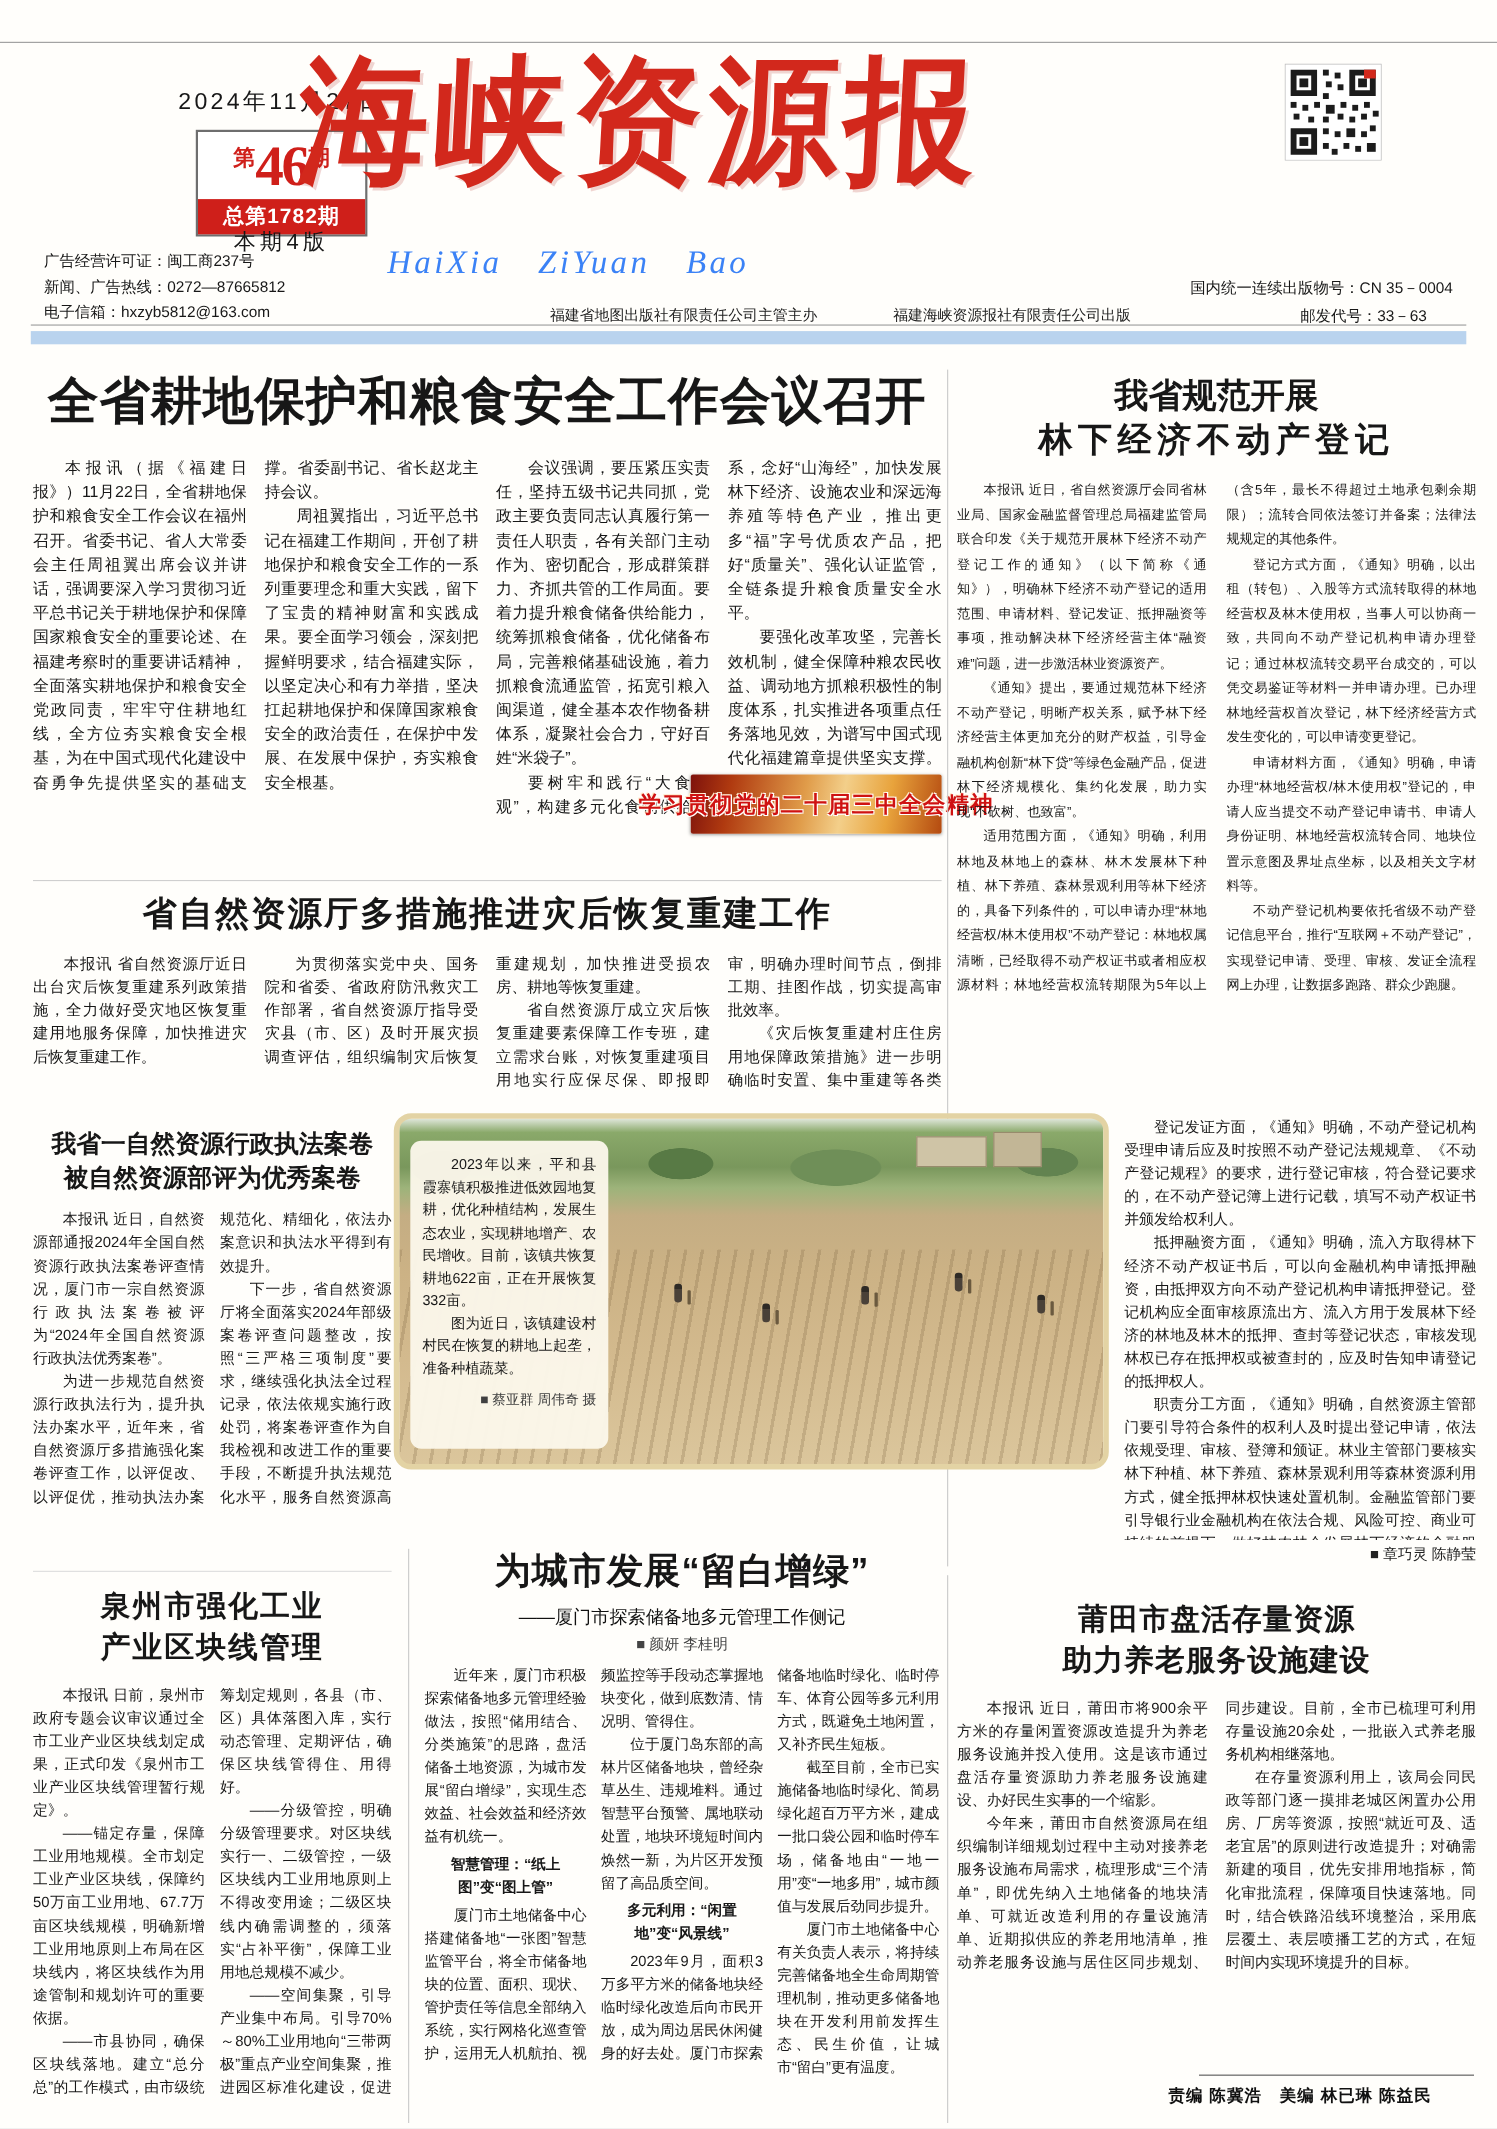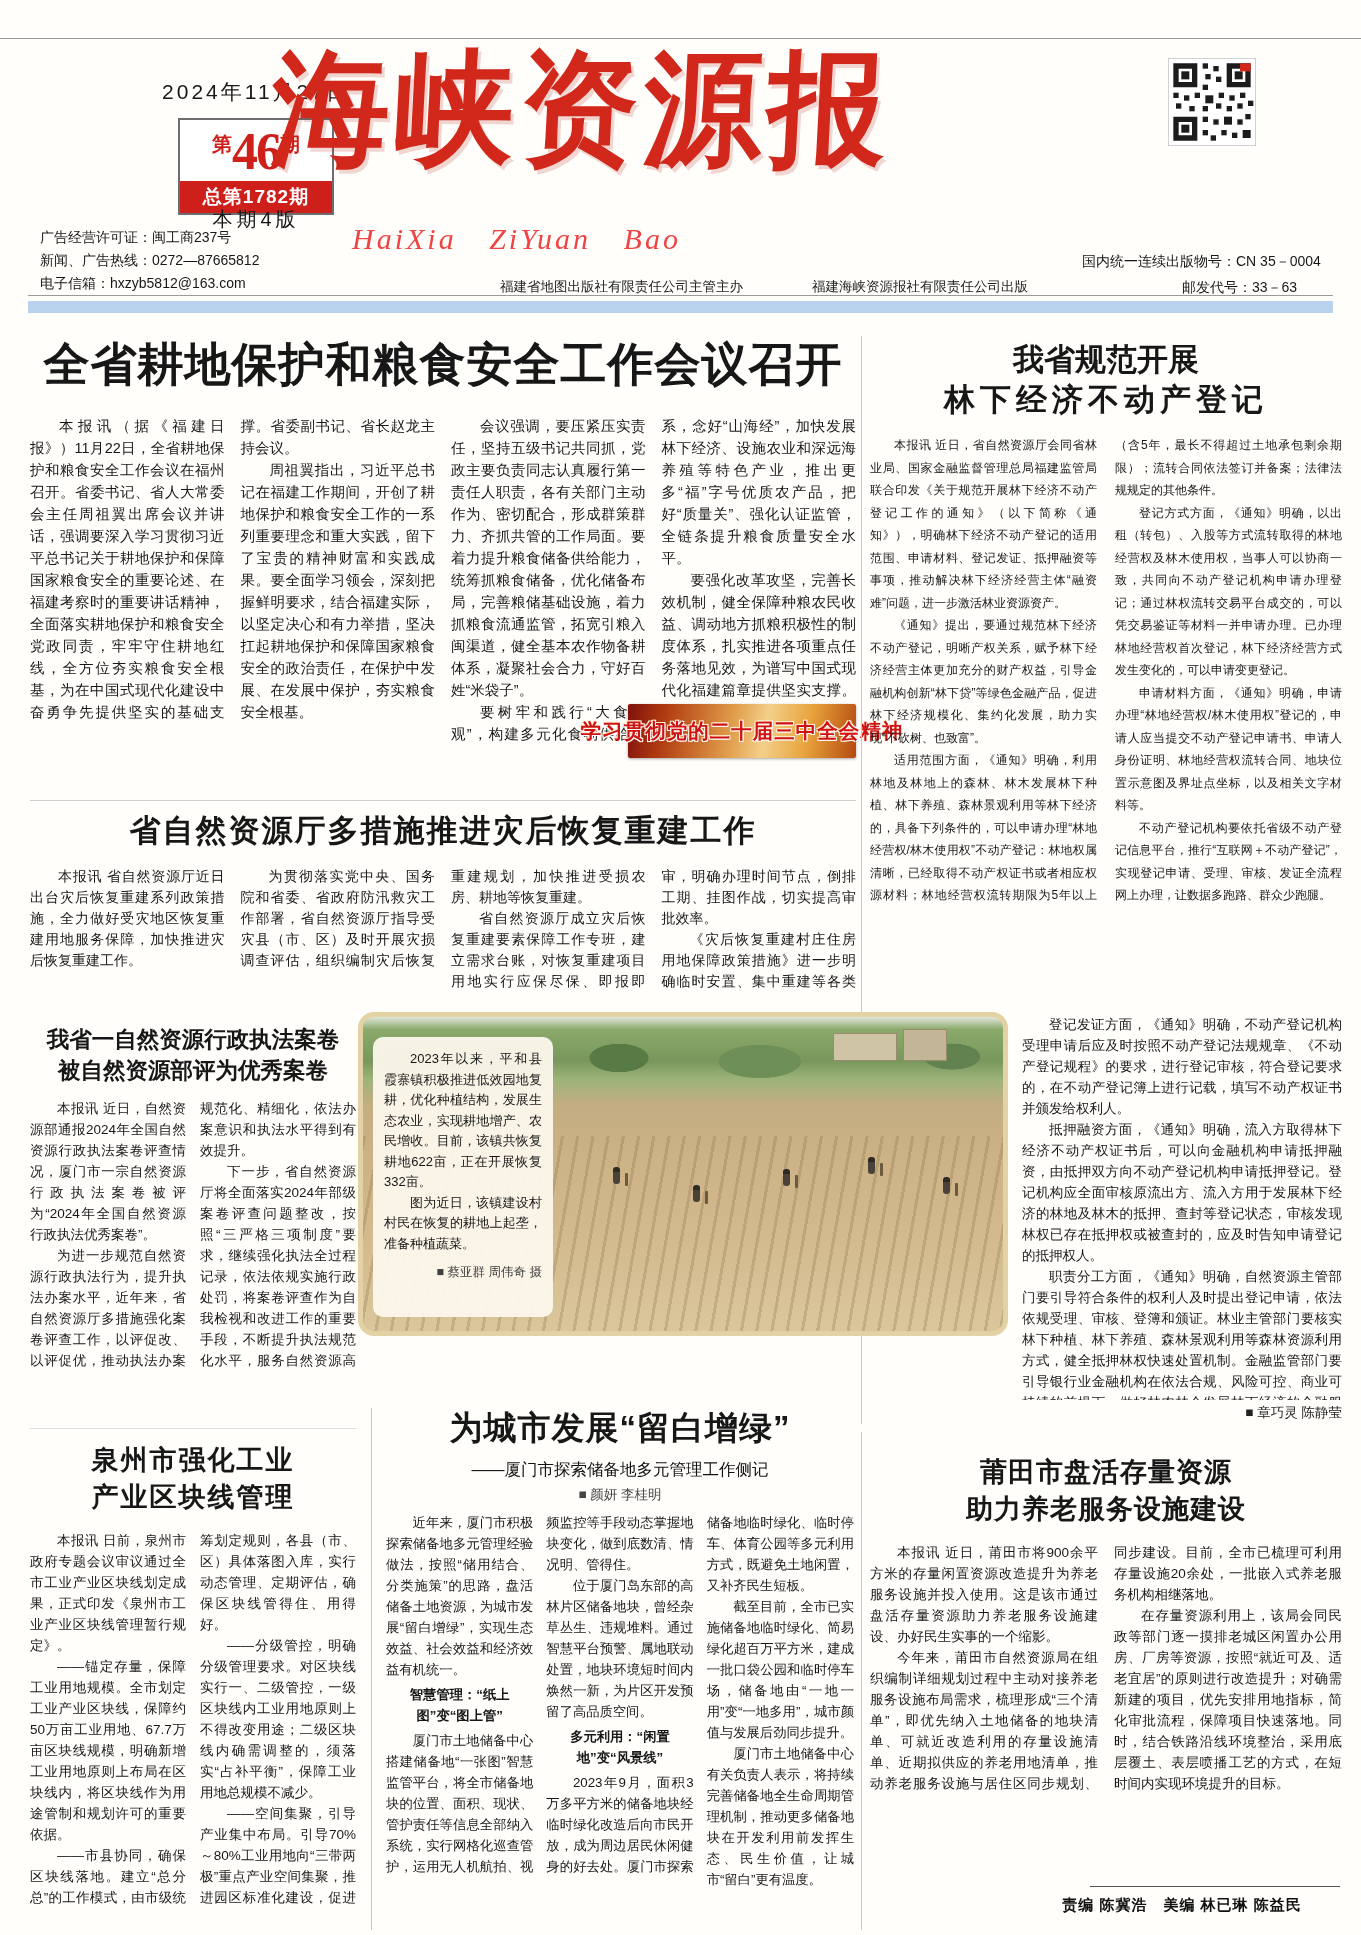--- a/index.html
+++ b/index.html
@@ -14,21 +14,21 @@
   .issue-box{border:2px solid #6e6e6e;background:#fff;text-align:center;}
   .issue-top{padding:2px 0 0;color:#cf1f1a;font-weight:bold;}
   .issue-top .small{font-size:20px;vertical-align:18px;}
   .issue-top .big{font-size:52px;font-weight:700;letter-spacing:-2px;font-family:"Liberation Serif",serif;}
   .issue-bar{background:#cf1f1a;color:#fff;font-weight:bold;font-size:19px;padding:3px 0;letter-spacing:1px;}
   .pages-note{font-size:20px;letter-spacing:4px;text-align:center;}
   .hdr-small{font-size:14px;line-height:23px;}
   .masthead-title{font-family:"Liberation Serif",serif;font-weight:900;color:#d2281c;
      font-size:118px;line-height:1;letter-spacing:6px;transform:skewX(-3deg) scaleY(1.06);
      text-shadow:3px 3px 0 rgba(170,30,20,.18);white-space:nowrap;}
-  .masthead-pinyin{font-family:"Liberation Serif",serif;font-style:italic;color:#ef4444;
+  .masthead-pinyin{font-family:"Liberation Serif",serif;font-style:italic;color:#3b82f6;
      font-size:30px;letter-spacing:3px;word-spacing:22px;white-space:nowrap;}
   .pub-line{font-size:13.5px;color:#222;}
   
   .hl-main{font-size:46px;font-weight:900;letter-spacing:1px;text-align:center;line-height:1.15;white-space:nowrap;}
   .hl-recovery{font-size:31px;font-weight:900;text-align:center;letter-spacing:2px;white-space:nowrap;}
   .hl-forest{font-family:"Liberation Serif",serif;font-weight:900;text-align:center;font-size:31px;line-height:40px;}
   .hl-forest .l2{letter-spacing:5px;}
   .hl-two{font-weight:900;text-align:center;}
   .hl-casefile{font-size:22.5px;line-height:31px;}
   .hl-quanzhou{font-size:27px;line-height:37px;letter-spacing:2px;}

